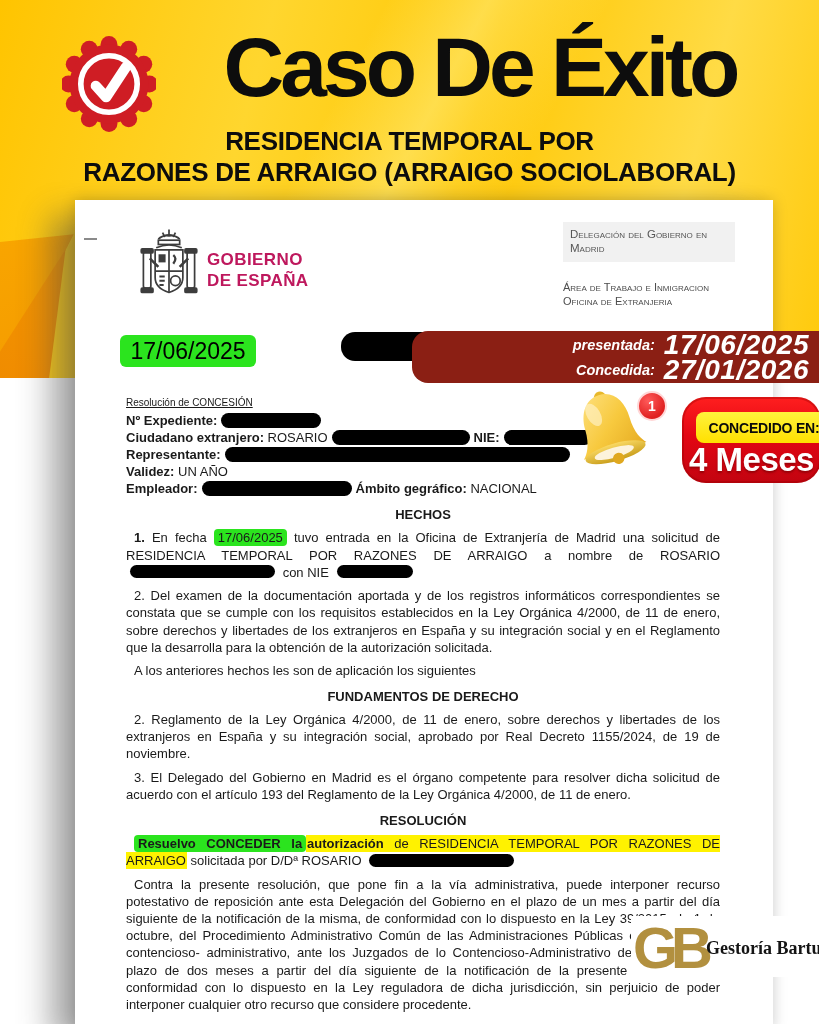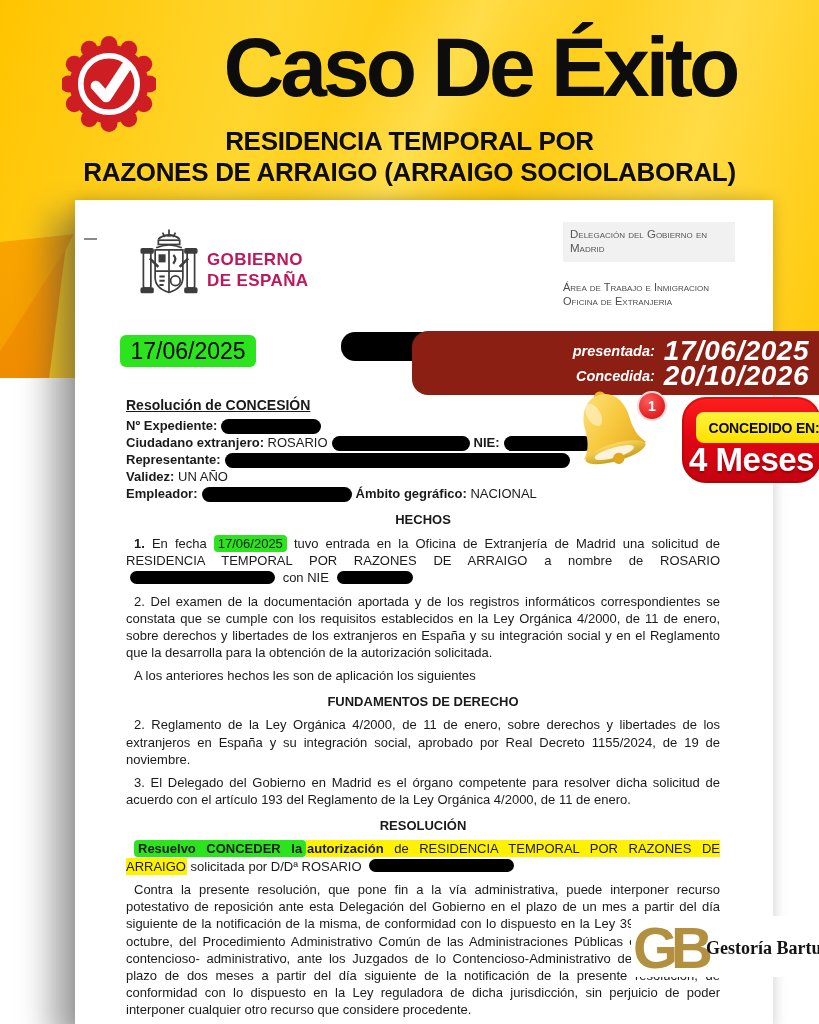--- a/index.html
+++ b/index.html
@@ -59,21 +59,21 @@
   .date-chip{
     position:absolute;left:120px;top:335px;width:136px;height:32px;background:#2be41e;
     border-radius:6px;display:flex;align-items:center;justify-content:center;
     font-size:23px;color:#000;z-index:7;
   }
   .redact-float{
     position:absolute;left:341px;top:332px;width:112px;height:29px;background:#000;
     border-radius:14px;z-index:6;
   }
   .dates-banner{
-    position:absolute;left:412px;top:331px;width:407px;height:64px;background:#8b1f14;
+    position:absolute;left:412px;top:331px;width:407px;height:52px;background:#8b1f14;
     border-radius:16px 0 0 16px;z-index:8;display:flex;flex-direction:column;justify-content:center;
     padding-right:10px;box-sizing:border-box;
   }
   .dates-row{display:flex;align-items:center;justify-content:flex-end;gap:9px;height:25px;}
   .dates-label{font-style:italic;font-weight:800;font-size:14.5px;color:#fff;}
   .dates-value{font-style:italic;font-weight:900;font-size:28px;color:#fff;letter-spacing:.5px;}
   
   .bell{position:absolute;left:566px;top:384px;width:88px;height:92px;z-index:9;}
   .notif{
     position:absolute;left:637px;top:391px;width:26px;height:26px;border-radius:50%;
@@ -93,21 +93,21 @@
   }
   .granted-value{
     position:absolute;left:0;right:0;bottom:4px;text-align:center;color:#fff;
     font-weight:900;font-size:33px;letter-spacing:-.5px;text-shadow:0 2px 2px rgba(100,0,0,.5);
   }
   
   .doc-text{
     position:absolute;left:51px;right:53px;top:196px;color:#1a1a1a;
     font-size:13px;line-height:1.32;text-align:justify;
   }
-  .res-title{font-weight:bold;font-size:14px;text-decoration:underline;margin-bottom:3px;text-align:left;}
+  .res-title{font-weight:normal;font-size:10px;text-decoration:underline;margin-bottom:3px;text-align:left;}
   .fline{height:17px;text-align:left;white-space:nowrap;}
   .fline b{font-weight:bold;}
   .bar{display:inline-block;height:15px;background:#000;border-radius:8px;vertical-align:middle;margin:0 4px 2px 4px;}
   .bar.inline{height:13px;margin-bottom:3px;}
   .w100{width:100px;} .w138{width:138px;} .w88{width:88px;} .w345{width:345px;}
   .w150{width:150px;} .w145{width:145px;} .w76{width:76px;}
   .heading{font-weight:bold;text-align:center;margin:9px 0 4px 0;}
   .doc-text p{margin:6px 0;text-indent:8px;}
   .hl-green{background:#2be41e;border-radius:4px;padding:1px 4px;font-weight:bold;}
   .hl-yellow{background:#fff200;padding:1px 1px;}
@@ -229,21 +229,21 @@
 <div class="date-chip">17/06/2025</div>
 <div class="redact-float"></div>
 
 <div class="dates-banner">
   <div class="dates-row">
     <span class="dates-label">presentada:</span>
     <span class="dates-value">17/06/2025</span>
   </div>
   <div class="dates-row">
     <span class="dates-label">Concedida:</span>
-    <span class="dates-value">20/10/2026</span>
+    <span class="dates-value">27/01/2026</span>
   </div>
 </div>
 
 <div class="bell">
   <svg viewBox="0 0 64 68" width="88" height="92">
     <defs>
       <linearGradient id="gb1" x1="0" y1="0" x2="1" y2="1">
         <stop offset="0" stop-color="#ffe488"></stop>
           <stop offset=".55" stop-color="#f7c93e"></stop>
           <stop offset="1" stop-color="#e6ab22"></stop>

